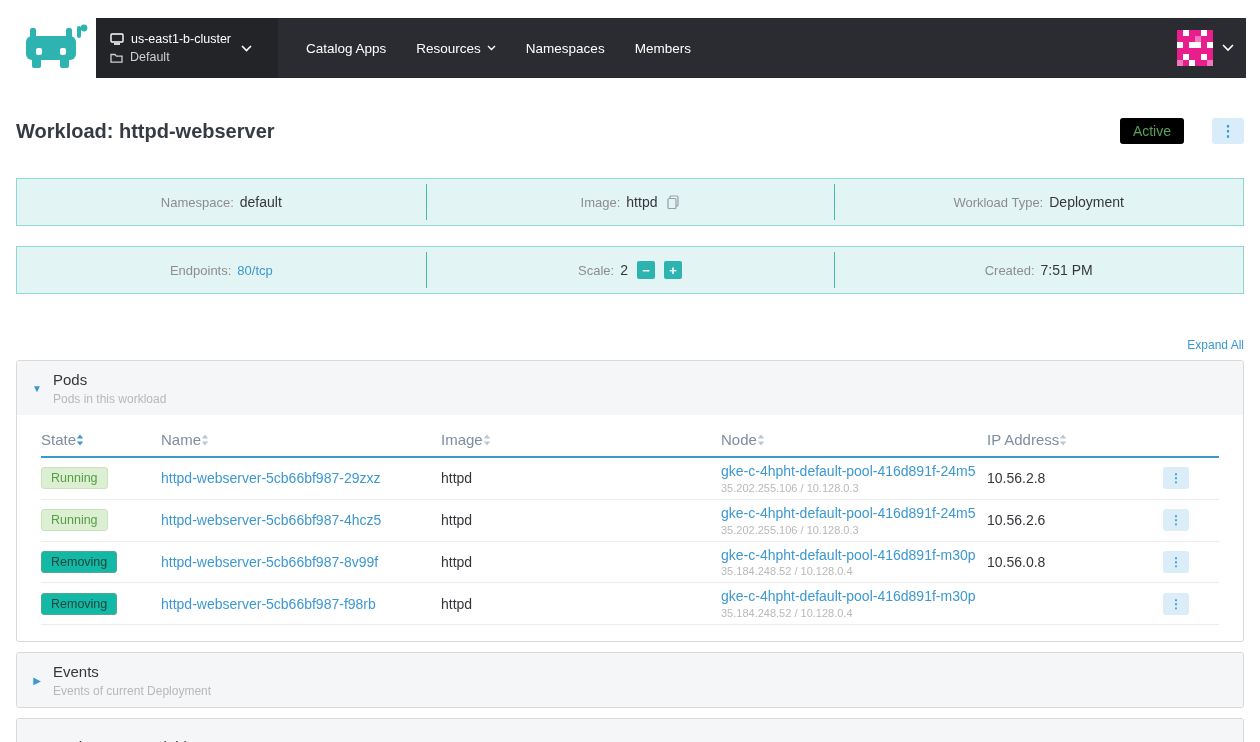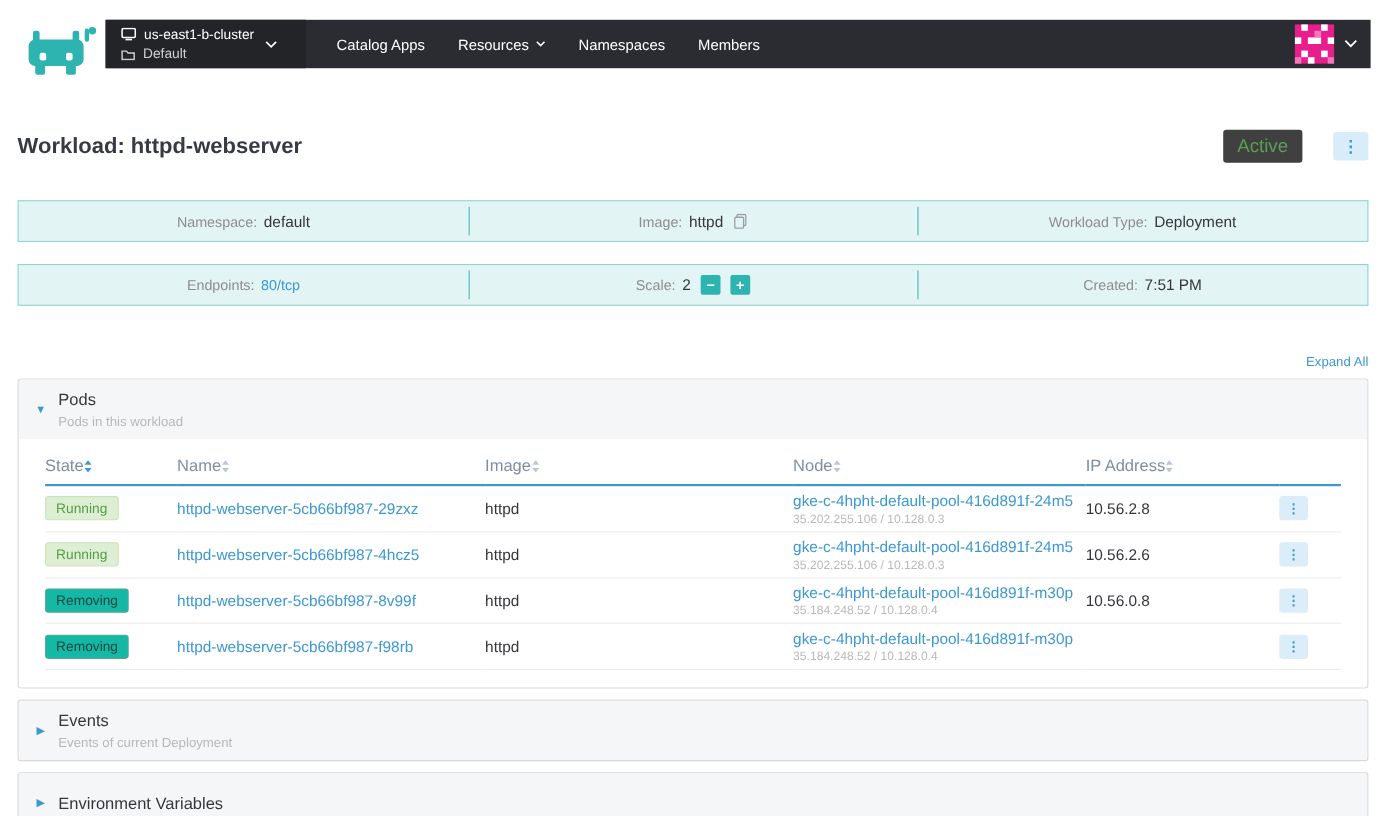--- a/index.html
+++ b/index.html
@@ -2,41 +2,41 @@
 <html><head>
 <meta charset="utf-8">
 <style>
   *{box-sizing:border-box;margin:0;padding:0}
   html,body{width:1260px;height:742px;overflow:hidden;background:#fff;
     font-family:"Liberation Sans",sans-serif;color:#35363b}
 
   
   .top{display:flex;align-items:flex-start;padding:18px 14px 0 14px}
   .logo-wrap{width:82px;height:60px;display:flex;align-items:center;justify-content:center}
-  .navbar{flex:1;height:44px;background:#2a2c31;display:flex;align-items:stretch;position:relative}
+  .navbar{flex:1;height:60px;background:#2a2c31;display:flex;align-items:stretch;position:relative}
   .cluster-sel{background:#222427;display:flex;align-items:center;gap:10px;padding:0 14px;min-width:182px;cursor:pointer}
   .cluster-lines{display:flex;flex-direction:column;gap:4px}
   .cluster-line{display:flex;align-items:center;gap:7px;color:#fff;font-size:12.5px;white-space:nowrap}
   .nav-items{display:flex;align-items:stretch;gap:30px;padding:0 28px;font-size:13.5px;color:#fff}
   .nav-item{display:flex;align-items:center;gap:6px;cursor:pointer;position:relative;white-space:nowrap}
   .nav-item.active{color:#4cc5c8}
   .nav-item.active::after{content:"";position:absolute;left:-12px;right:-12px;bottom:-4px;height:7px;background:#141518}
   .nav-right{margin-left:auto;display:flex;align-items:center;gap:9px;padding-right:12px}
   .avatar{width:36px;height:36px;display:block}
 
   
   .page-head{display:flex;align-items:center;padding:40px 16px 34px}
   .page-title{font-size:20px;font-weight:700;color:#363a43}
   .page-head-right{margin-left:auto;display:flex;align-items:center;gap:28px}
-  .badge-active{background:#404040;color:#58a156;padding:5px 13px;border-radius:3px;font-size:17px}
+  .badge-active{background:#000000;color:#58a156;padding:5px 13px;border-radius:3px;font-size:14px}
   .dots-btn{width:32px;height:26px;background:#d9ecf9;border-radius:3px;color:#3c98d1;
     display:flex;align-items:center;justify-content:center;font-size:15px;font-weight:bold;cursor:pointer}
 
   
-  .banner{margin:0 16px 20px;border:1px solid #8fd7d4;background:#e3f4f5;display:flex;height:38px;align-items:stretch}
+  .banner{margin:0 16px 20px;border:1px solid #8fd7d4;background:#e3f4f5;display:flex;height:48px;align-items:stretch}
   .banner-cell{flex:1;display:flex;align-items:center;justify-content:center;gap:6px;font-size:14px;position:relative}
   .banner-cell + .banner-cell::before{content:"";position:absolute;left:0;top:5px;bottom:5px;width:1px;background:#49b8b4}
   .banner-label{color:#8d8d8d;font-size:13px}
   .banner-value{color:#35363b}
   .link{color:#3c98d1;text-decoration:none;cursor:pointer}
   .scale-btn{width:18px;height:18px;border-radius:2px;background:#2eb4b0;color:#fff;
     display:inline-flex;align-items:center;justify-content:center;font-size:13px;font-weight:bold;line-height:1;cursor:pointer;margin-left:3px}
   .copy-ic{margin-left:4px;display:inline-flex;cursor:pointer}
 
   .expand-row{display:flex;justify-content:flex-end;padding:24px 16px 8px;font-size:12px}

